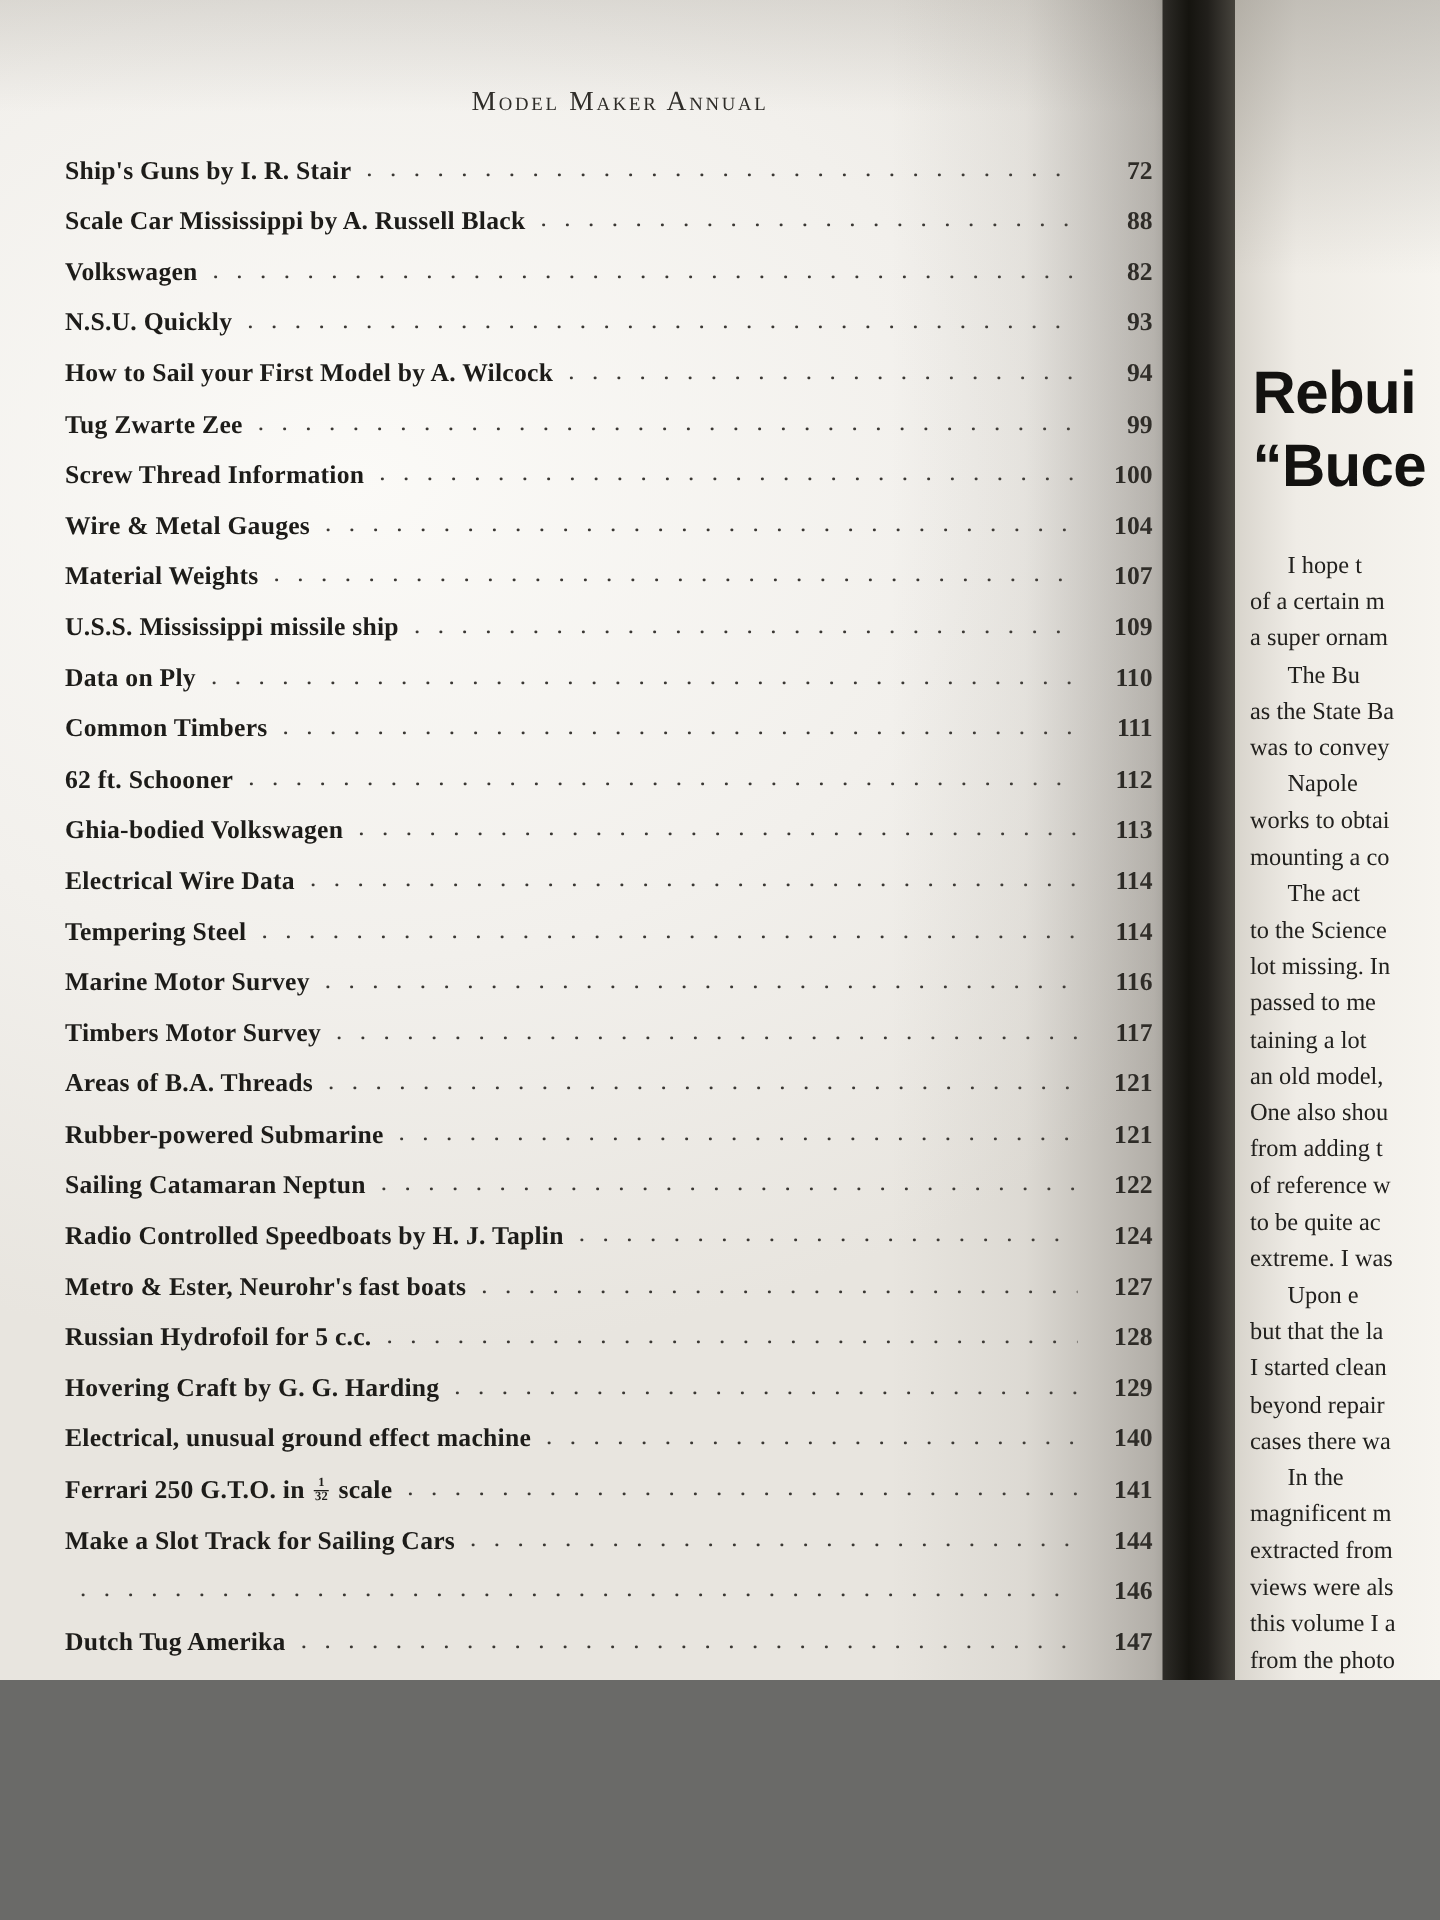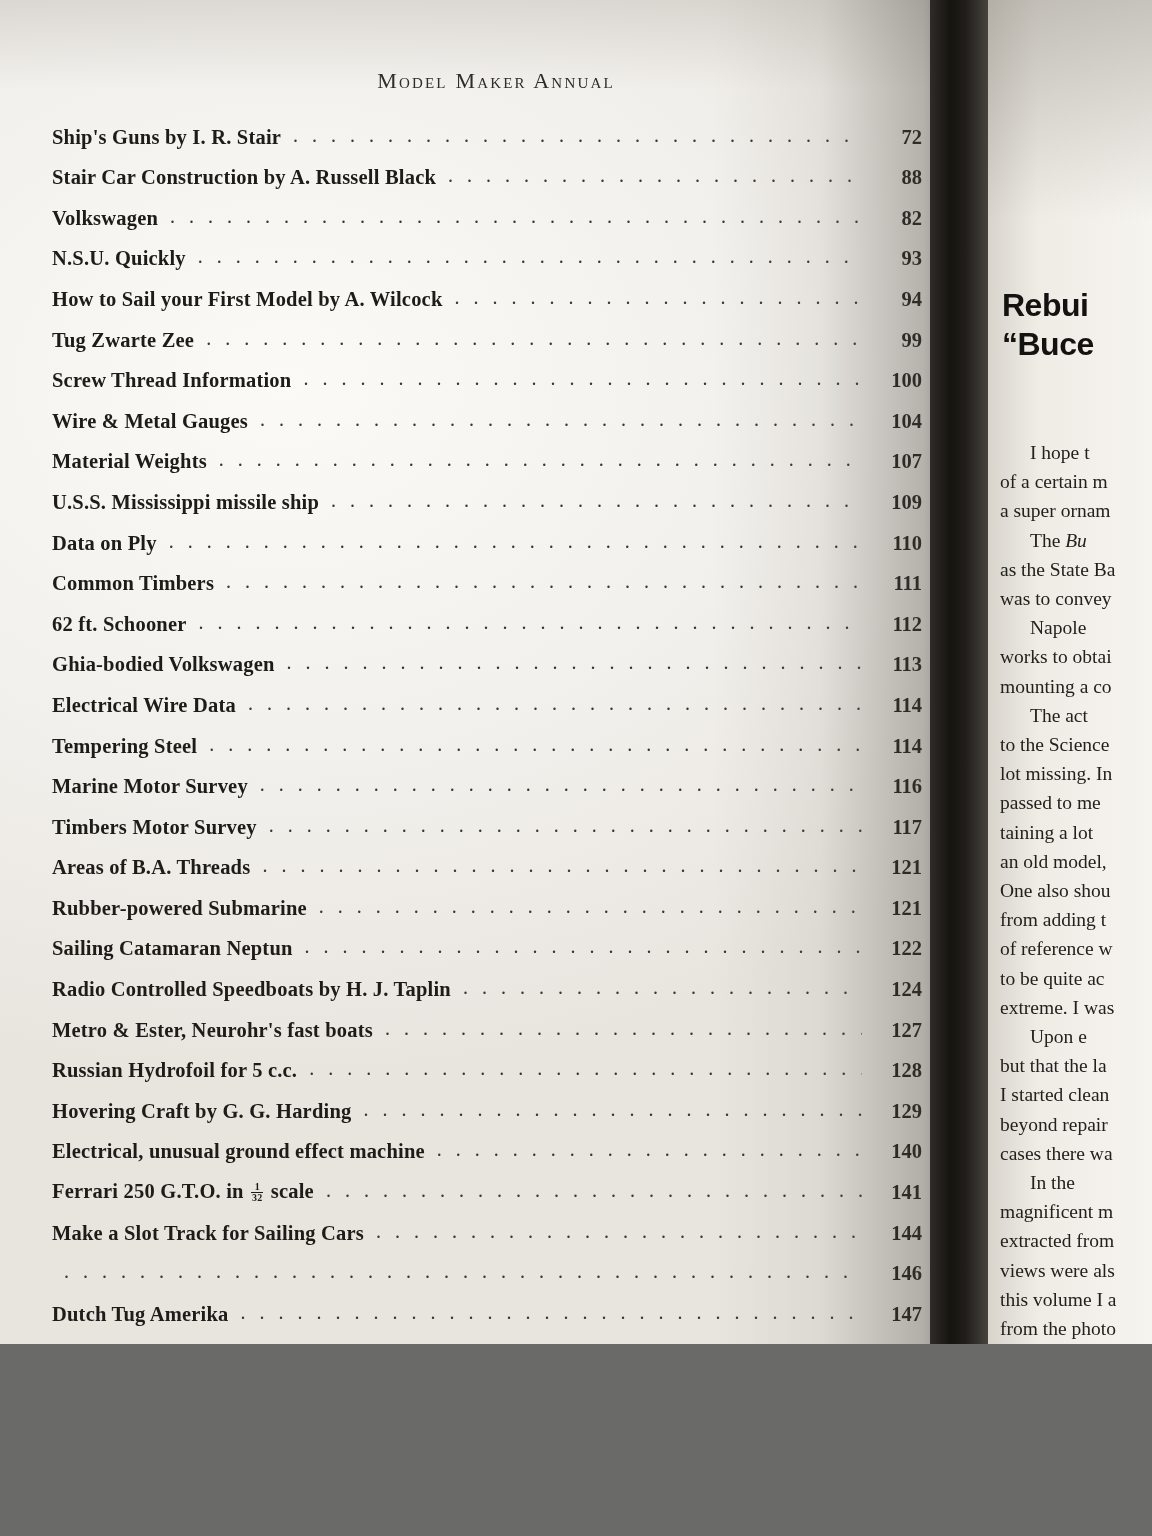--- a/index.html
+++ b/index.html
@@ -155,38 +155,38 @@
   }
   .folio .folio-inner { padding-left: 30px; }
 
   
   .rp-head {
     position: absolute;
     left: 14px;
     top: 286px;
     font-family: "Liberation Sans", sans-serif;
     font-weight: bold;
-    font-size: 32px;
+    font-size: 48px;
     color: #131210;
     letter-spacing: -0.5px;
     line-height: 1.22;
     white-space: nowrap;
   }
   .rp-body {
     position: absolute;
     left: 12px;
     top: 438px;
     width: 180px;
     font-size: 19.5px;
     line-height: 29.2px;
     color: #22211e;
     white-space: nowrap;
   }
   .rp-body .indent { padding-left: 30px; }
-  .rp-body .ital { font-style: italic; }
+  .rp-body .ital { }
 </style>
 </head>
 <body>
 
 <div id="page">
 
   <div class="left-page">
 
     <div class="running-head">
       <span class="rh-inner">Model Maker Annual</span>
@@ -194,21 +194,21 @@
 
     <div class="toc" id="toc">
         <div class="toc-row">
           <div class="toc-title">Ship's Guns by I. R. Stair</div>
           <div class="toc-leader">
             <span class="dots">............................................................</span>
           </div>
           <div class="toc-page">72</div>
         </div>
         <div class="toc-row">
-          <div class="toc-title">Stair Car Construction by A. Russell Black</div>
+          <div class="toc-title">Scale Car Mississippi by A. Russell Black</div>
           <div class="toc-leader">
             <span class="dots">............................................................</span>
           </div>
           <div class="toc-page">88</div>
         </div>
         <div class="toc-row">
           <div class="toc-title">Volkswagen</div>
           <div class="toc-leader">
             <span class="dots">............................................................</span>
           </div>

